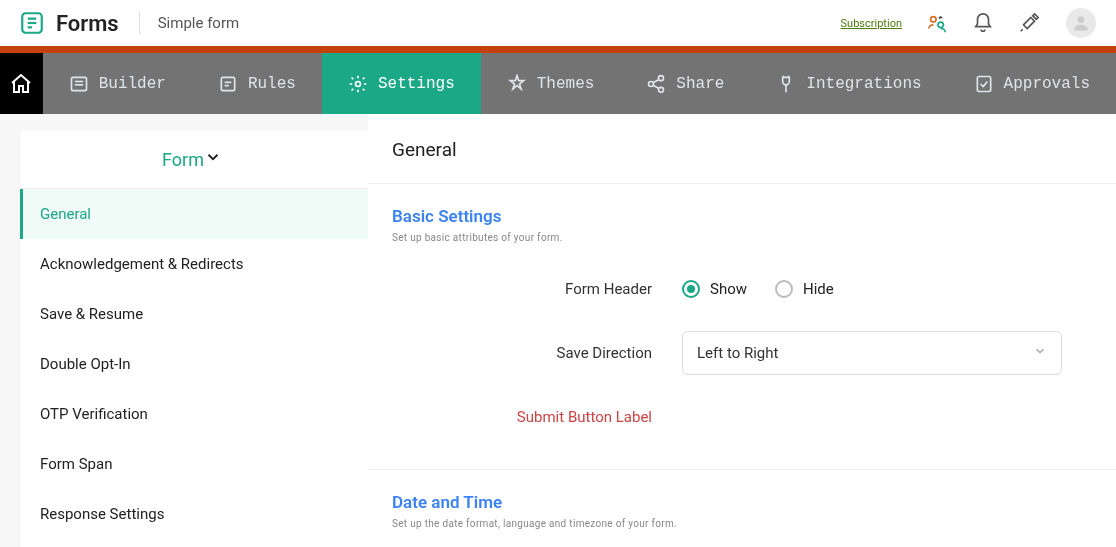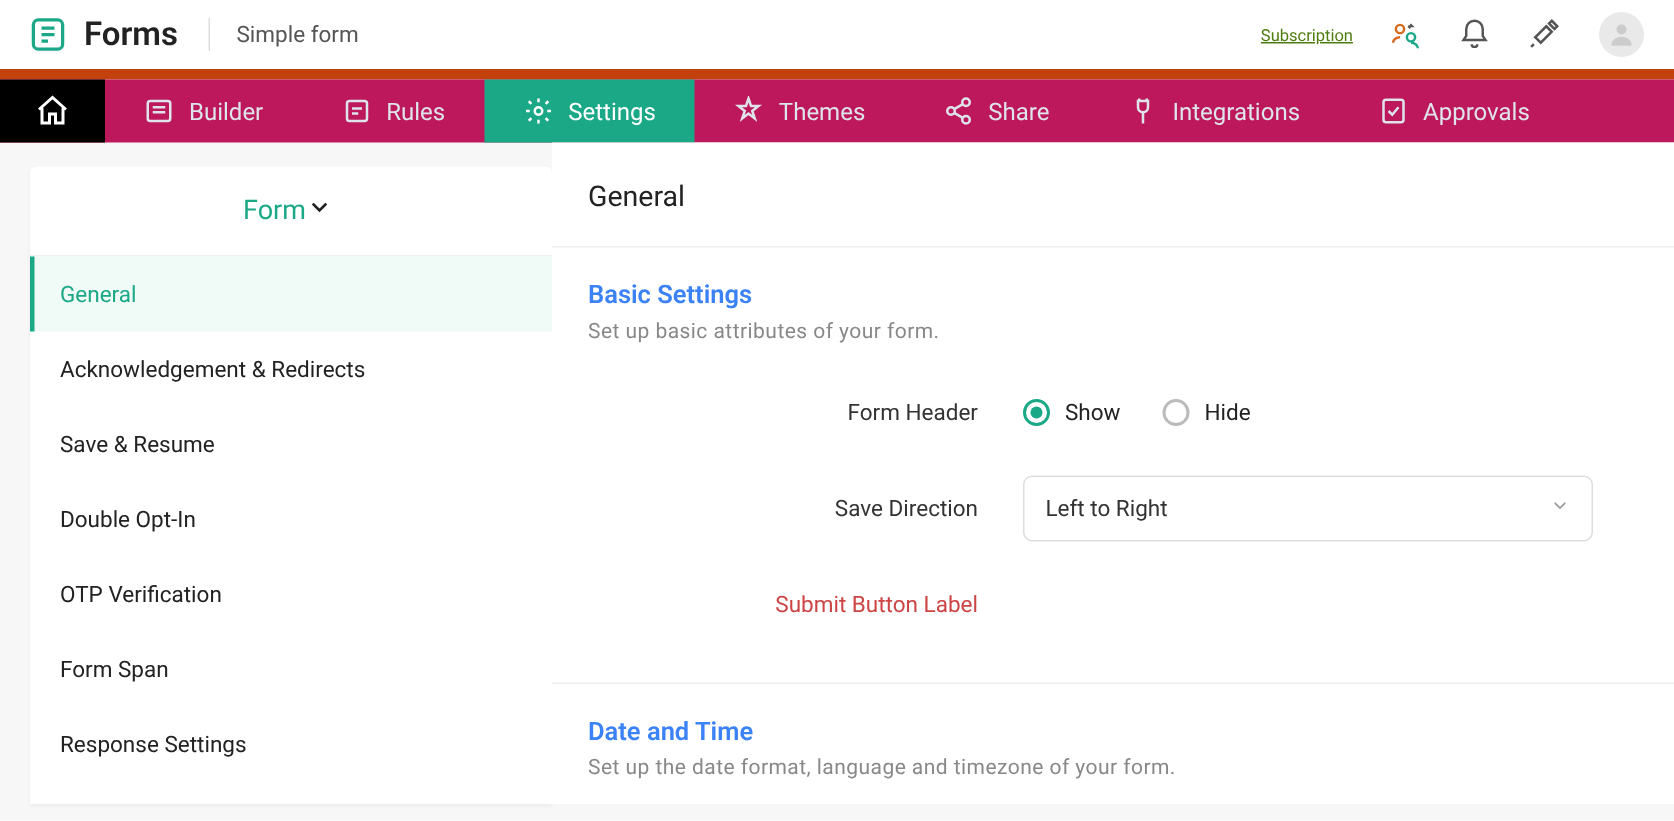--- a/index.html
+++ b/index.html
@@ -57,24 +57,25 @@
     }
     .avatar {
       width: 30px; height: 30px; border-radius: 50%;
       background: #e9e9e9;
       display: flex; align-items: center; justify-content: center;
       color: #bbb;
       margin-left: 4px;
     }
     
     .navtabs {
-      height: 42px;
-      background: #be185d;
+      height: 61px;
+      background: #737373;
       display: flex;
       align-items: stretch;
+      font-family: Liberation Mono, monospace;
     }
     .home-tab {
       width: 70px;
       background: #000;
       display: flex; align-items: center; justify-content: center;
       color: #fff;
       cursor: pointer;
     }
     .tab {
       display: flex;
@@ -142,21 +143,21 @@
     .section {
       padding: 22px 24px 14px 24px;
     }
     .section-title {
       font-size: 17px;
       font-weight: 600;
       color: #3b82f6;
       margin-bottom: 6px;
     }
     .section-desc {
-      font-size: 14px;
+      font-size: 10px;
       color: #888;
       letter-spacing: 0.3px;
     }
     .field-row {
       display: flex;
       align-items: center;
       padding: 0 24px;
       min-height: 64px;
     }
     .field-label {

